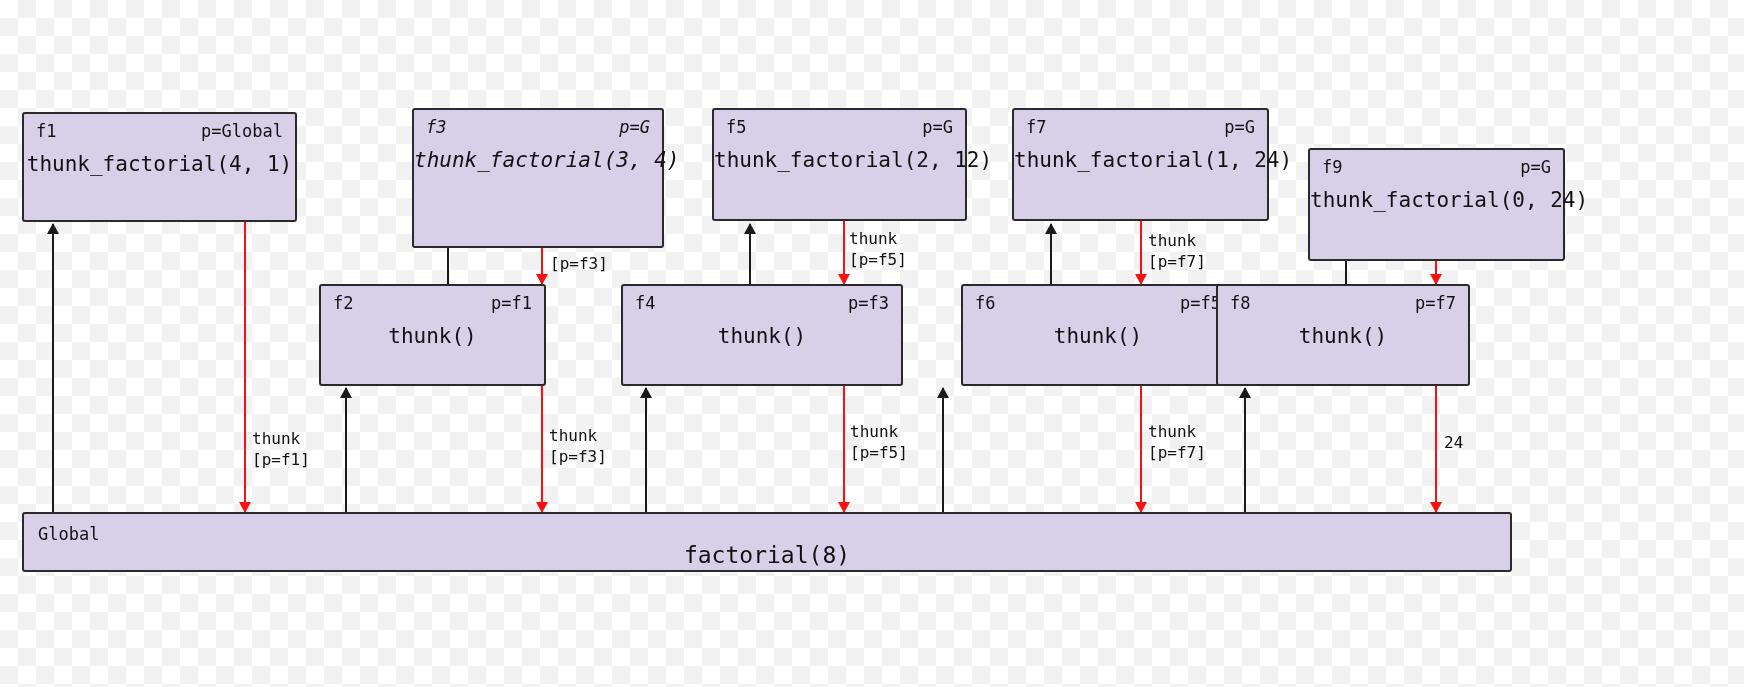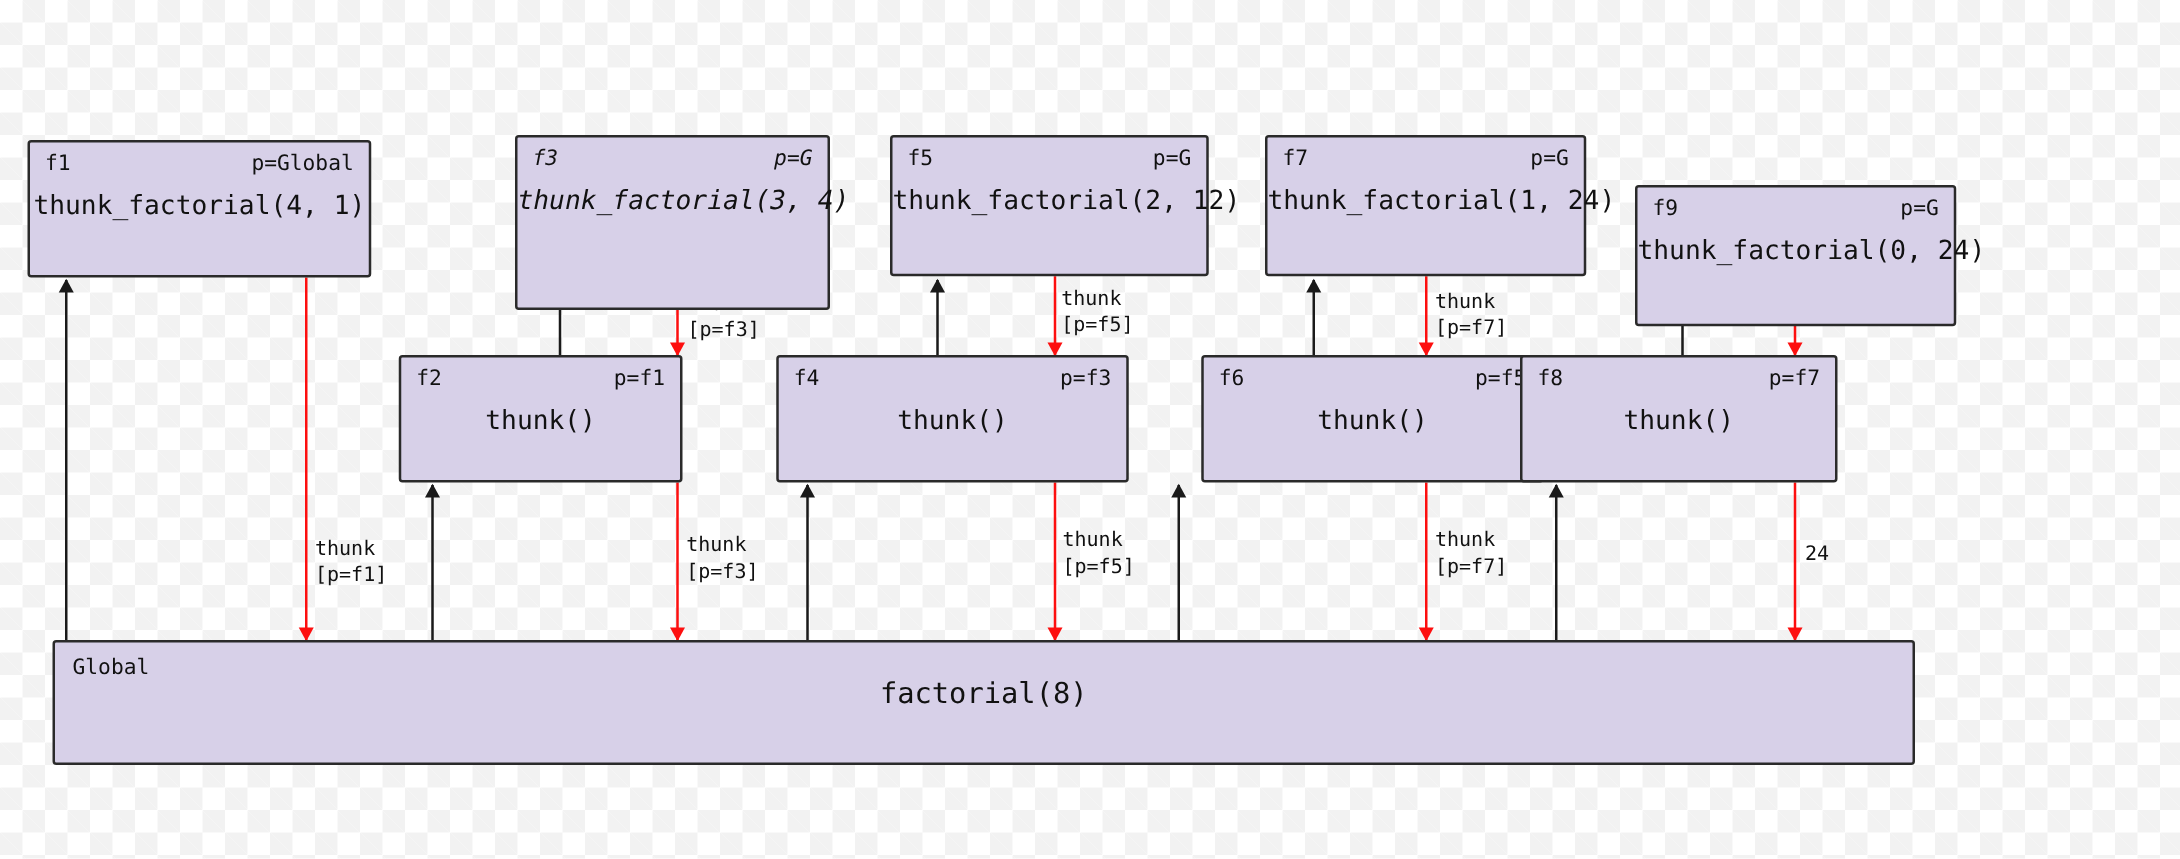--- a/index.html
+++ b/index.html
@@ -239,17 +239,17 @@
     <div class="frame" style="left: 919px; top: 284px; width: 274px; height: 102px; margin-left: 42px;">
       <div class="fid">f6</div>
       <div class="parent">p=f5</div>
       <div class="call">thunk()</div>
     </div>
     <div class="frame" style="left: 1216px; top: 284px; width: 254px; height: 102px;">
       <div class="fid">f8</div>
       <div class="parent">p=f7</div>
       <div class="call">thunk()</div>
     </div>
-    <div class="frame global" style="left: 22px; top: 512px; width: 1490px; height: 100px; margin-left: 20px;">
+    <div class="frame global" style="left: 22px; top: 512px; width: 1490px; height: 60px;">
       <div class="gid">Global</div>
       <div class="call">factorial(8)</div>
     </div>
   </div>
 
 </body></html>

